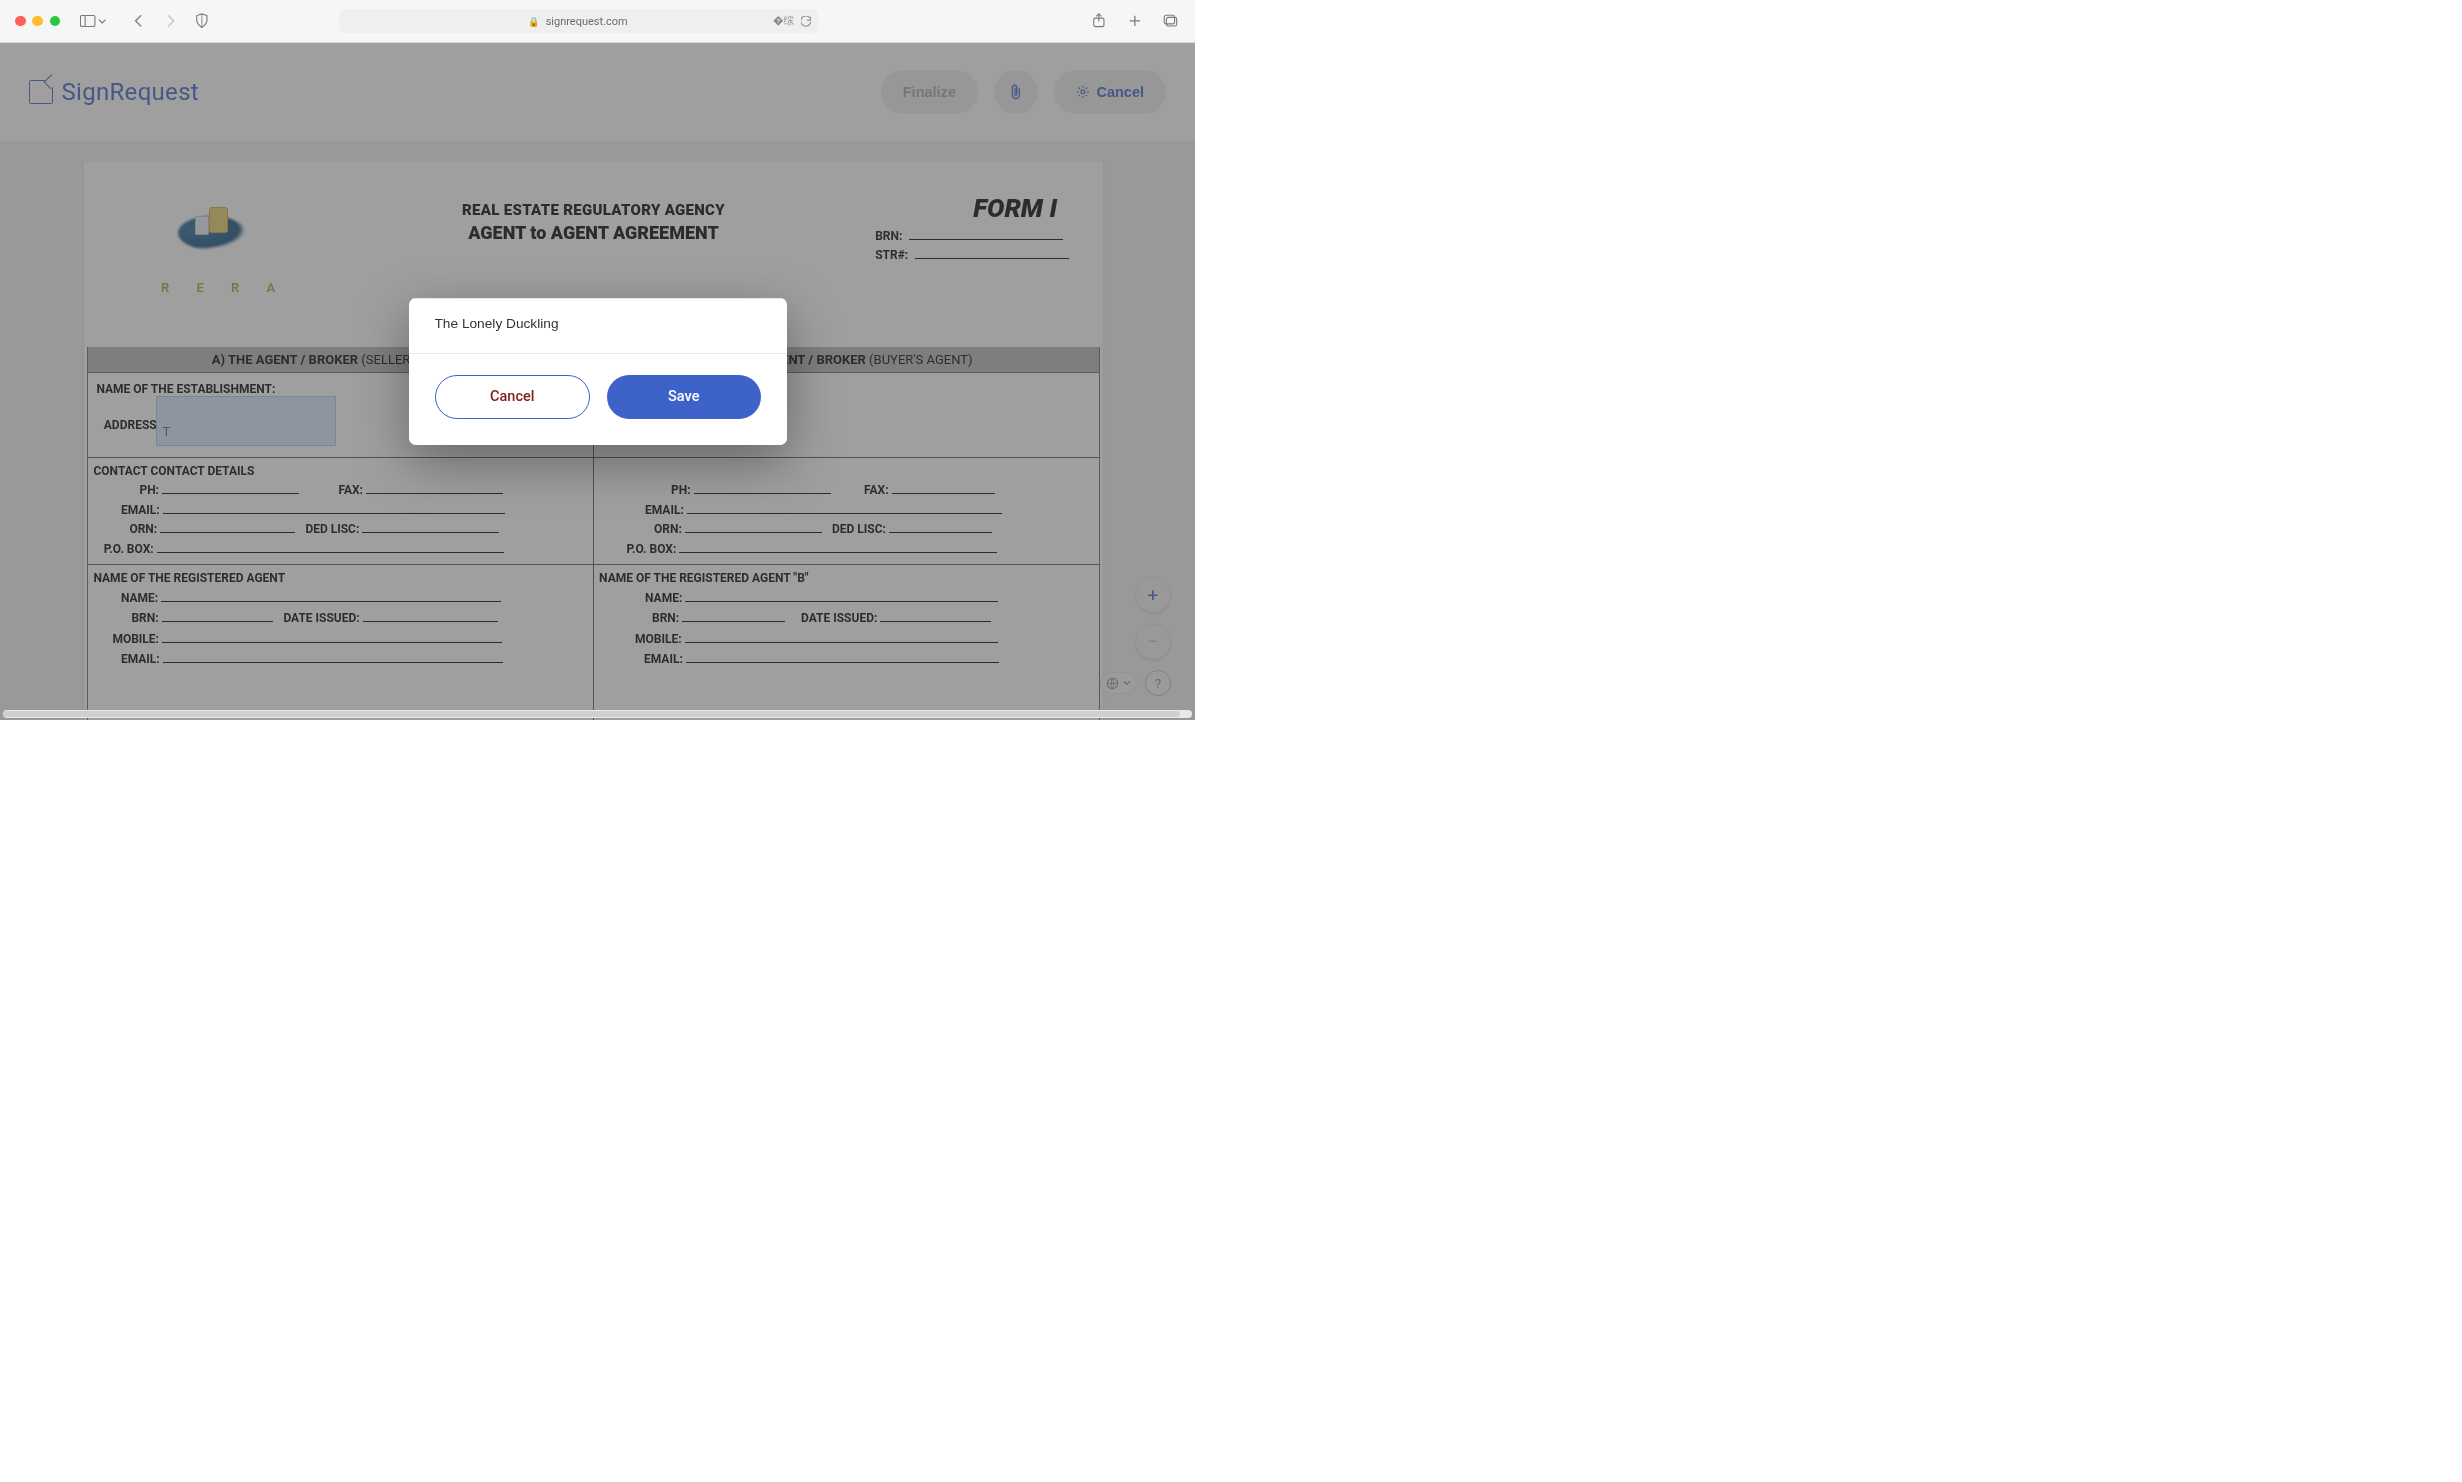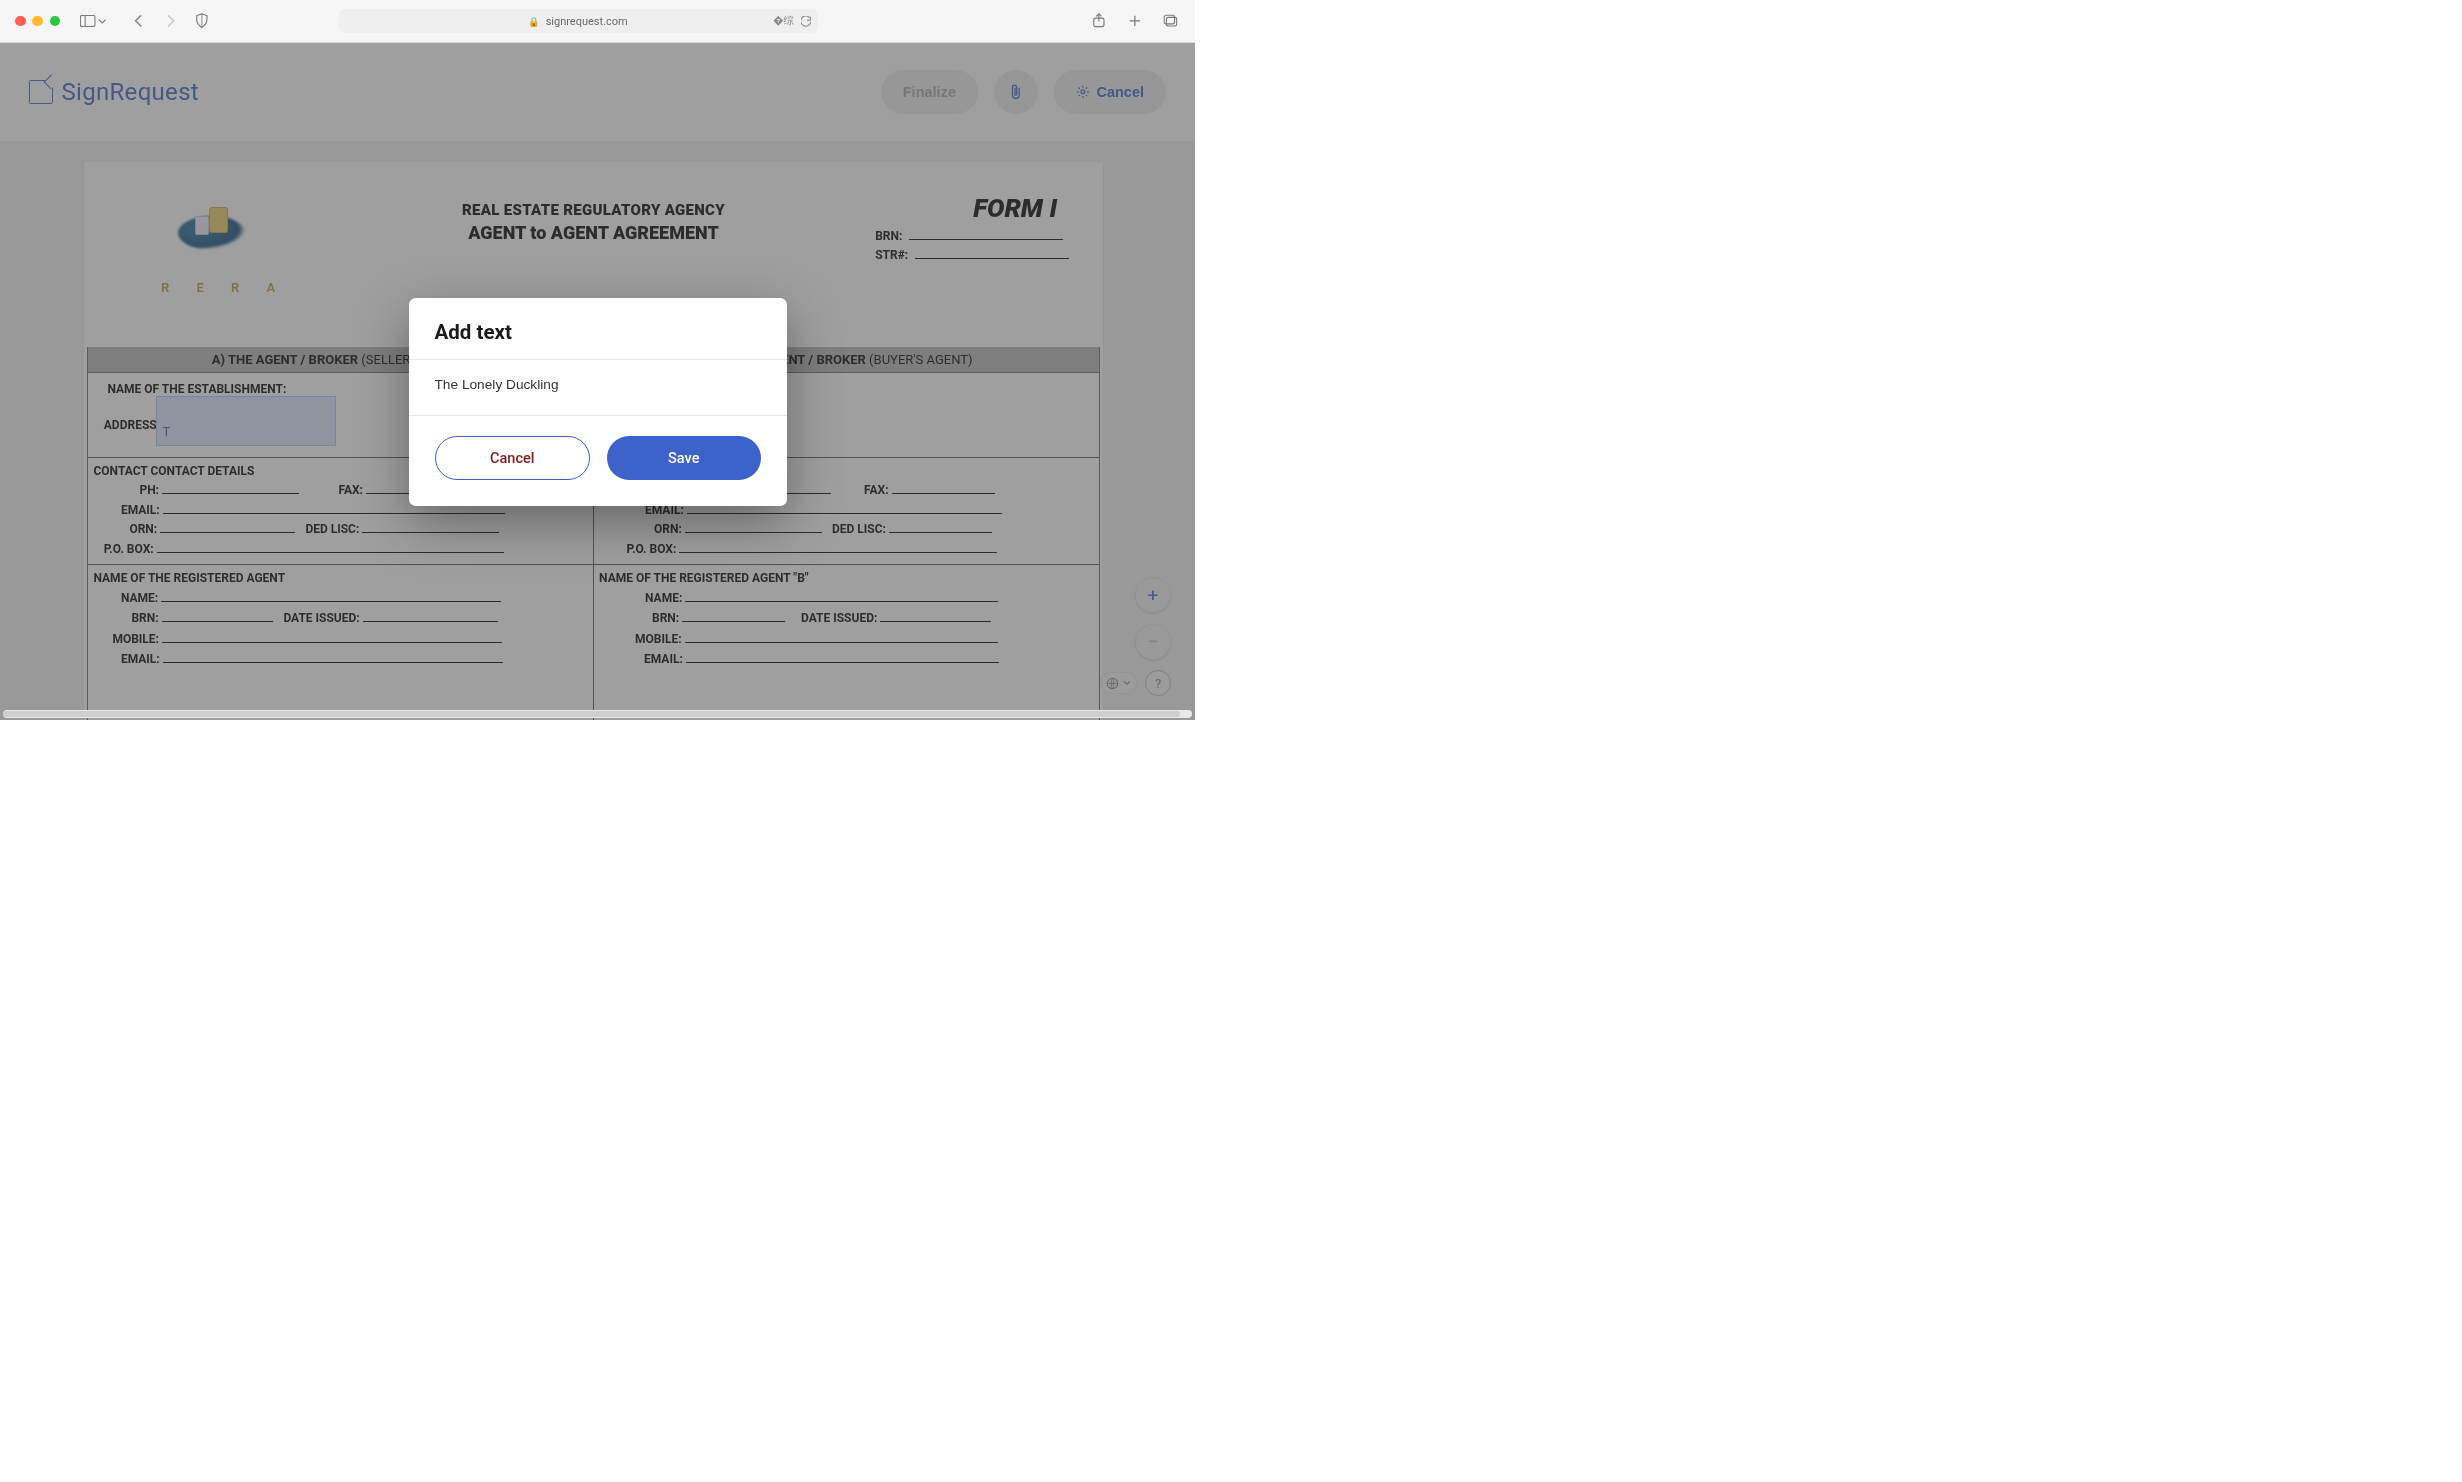--- a/index.html
+++ b/index.html
@@ -324,21 +324,21 @@
             <span><span>A) THE AGENT / BROKER </span><span class="norm">(SELLER'S AGENT)</span></span>
           </div>
         <div class="col">
             <span><span>B) THE AGENT / BROKER </span><span class="norm">(BUYER'S AGENT)</span></span>
           </div>
       </div>
 
       <div class="form-body">
 
         <div class="form-col">
-          <div class="label" style="top:10.3px; left:19px;">NAME OF THE ESTABLISHMENT:</div>
+          <div class="label" style="top:10.3px; left:8px;">NAME OF THE ESTABLISHMENT:</div>
           <div class="label" style="top:46px; left:15.4px;">ADDRESS:</div>
           <div class="text-highlight" style="top:24px; left:68px; width:180px; height:50px;">
             <span style="align-self:flex-end; margin-bottom:5.1px;">T</span>
           </div>
 
           <div class="inner-sep" style="top:85px;"></div>
           <div class="label" style="top:92px; left:5.1px;">CONTACT CONTACT DETAILS</div>
           <div class="label" style="top:111px; left:51px;"><span>PH:</span> <span class="ul" style="width:137px"></span></div>
           <div class="label" style="top:111px; left:250px;"><span>FAX:</span> <span class="ul" style="width:137px"></span></div>
           <div class="label" style="top:131px; left:32.5px;"><span>EMAIL:</span> <span class="ul" style="width:342px"></span></div>
@@ -395,23 +395,20 @@
         <div class="help-btn">
             <span>?</span>
           </div>
       </div>
     </div>
   </div>
 
   <div class="dim"></div>
 
   <div class="modal">
-    <div class="modal-header">
-      <div class="modal-title">Add text</div>
-    </div>
     <div class="modal-body">
       <input class="modal-input" type="text" value="The Lonely Duckling" style="">
     </div>
     <div class="modal-footer">
       <div class="modal-btn cancel">Cancel</div>
       <div class="modal-btn save">Save</div>
     </div>
   </div>
 
   <div class="h-scroll"></div>

